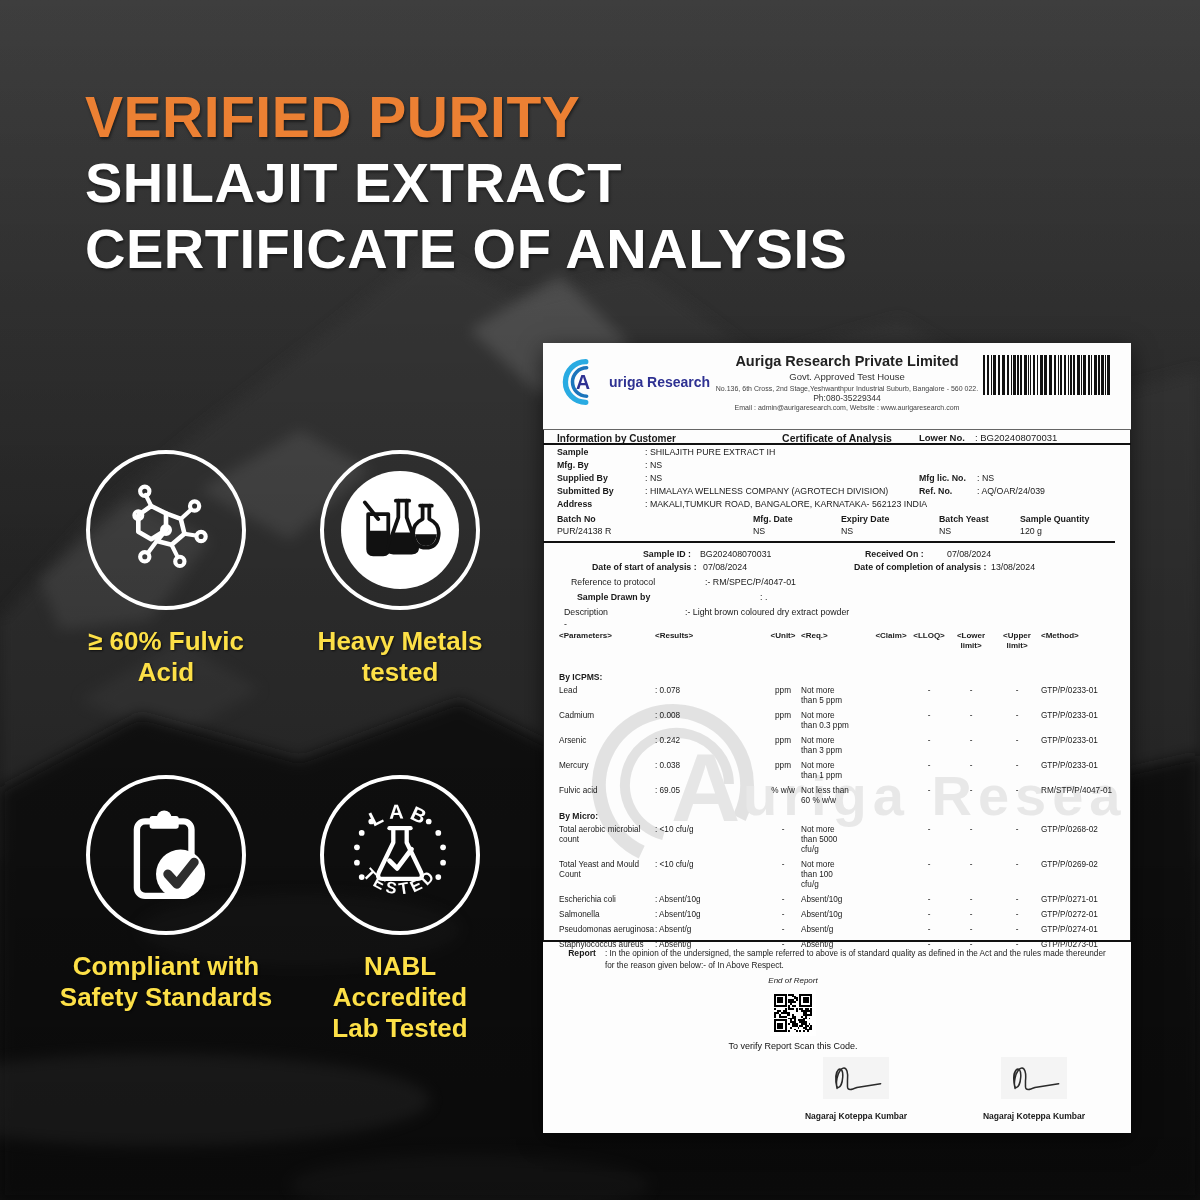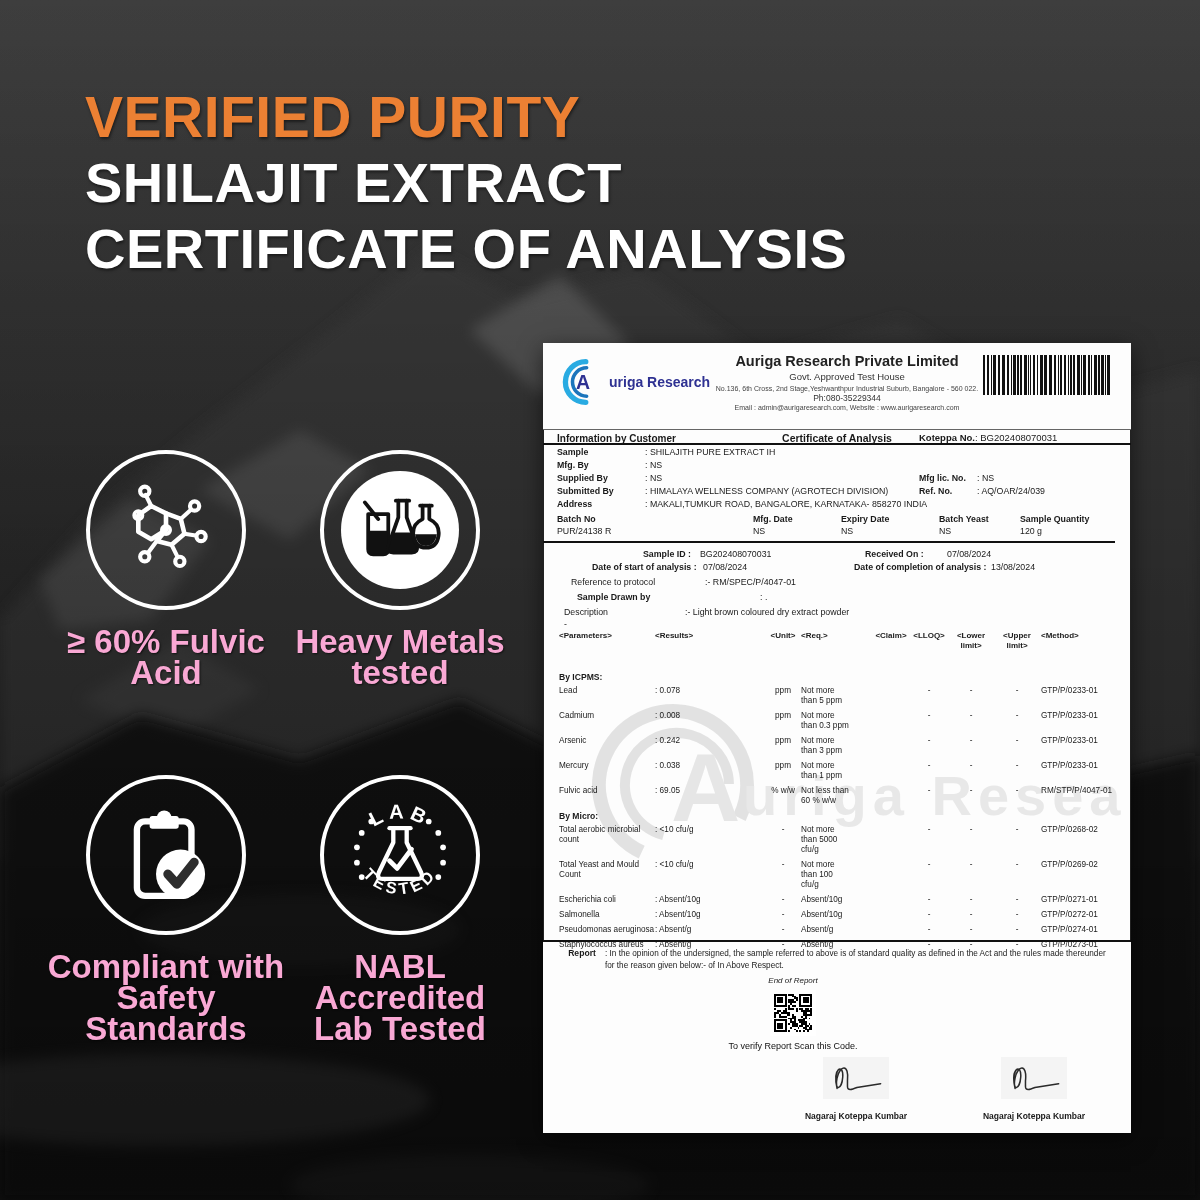--- a/index.html
+++ b/index.html
@@ -10,21 +10,21 @@
   
   .hero{position:absolute;left:85px;top:84px;z-index:3;line-height:66px;
         font-weight:bold;letter-spacing:.5px;text-shadow:1px 2px 3px rgba(0,0,0,.5);}
   .hero .l1{font-size:57px;color:#EC8033;}
   .hero .l2,.hero .l3{font-size:56px;color:#ffffff;}
 
   
   .badge{position:absolute;width:240px;display:flex;flex-direction:column;align-items:center;z-index:3;}
   .badge .ring{width:152px;height:152px;border:4px solid #fff;border-radius:50%;
                display:flex;align-items:center;justify-content:center;}
-  .badge .lbl{margin-top:16px;font-size:33px;font-weight:bold;color:#f9a8d4;text-align:center;
+  .badge .lbl{margin-top:16px;font-size:26px;font-weight:bold;color:#fde047;text-align:center;
               line-height:31px;white-space:pre-line;text-shadow:1px 1px 2px rgba(0,0,0,.6);}
   #badge1{left:46px;top:450px;} #badge2{left:280px;top:450px;}
   #badge3{left:36px;top:775px;width:260px;} #badge4{left:280px;top:775px;}
   .disc{width:118px;height:118px;background:#fff;border-radius:50%;
         display:flex;align-items:center;justify-content:center;}
 
   
   .cert{position:absolute;left:543px;top:343px;width:588px;height:790px;background:#fdfdfd;
         z-index:2;box-shadow:0 6px 22px rgba(0,0,0,.55);color:#1a1a1a;}
   .cert *{box-sizing:border-box;}
@@ -326,21 +326,21 @@
           <i style="width: 1px; background: rgb(17, 17, 17);"></i>
           <i style="width: 1px; background: transparent;"></i>
           <i style="width: 3px; background: rgb(17, 17, 17);"></i>
           <i style="width: 2px; background: transparent;"></i>
         </div>
     </div>
 
     <div class="inforow">
       <span class="left">Information by Customer</span>
       <span class="center">Certificate of Analysis</span>
-      <span class="rlabel">Koteppa No.</span>
+      <span class="rlabel">Lower No.</span>
       <span class="rvalue">:  BG202408070031</span>
     </div>
 
     <div class="cert-fields">
         <div class="f-row" style="top: 0px;">
           <span class="f-label b">Sample</span>
           <span class="f-value">:   SHILAJITH PURE EXTRACT IH</span>
         </div>
         <div class="f-row" style="top: 13px;">
           <span class="f-label b">Mfg. By</span>
@@ -349,21 +349,21 @@
         <div class="f-row" style="top: 26px;">
           <span class="f-label b">Supplied By</span>
           <span class="f-value">:   NS</span>
         </div>
         <div class="f-row" style="top: 39px;">
           <span class="f-label b">Submitted By</span>
           <span class="f-value">:   HIMALAYA WELLNESS COMPANY (AGROTECH DIVISION)</span>
         </div>
         <div class="f-row" style="top: 52px;">
           <span class="f-label b">Address</span>
-          <span class="f-value">:   MAKALI,TUMKUR ROAD, BANGALORE, KARNATAKA- 858270 INDIA</span>
+          <span class="f-value">:   MAKALI,TUMKUR ROAD, BANGALORE, KARNATAKA- 562123 INDIA</span>
         </div>
         <div class="f-row" style="top: 26px;">
           <span class="fr-label b">Mfg lic. No.</span>
           <span class="fr-value">:  NS</span>
         </div>
         <div class="f-row" style="top: 39px;">
           <span class="fr-label b">Ref. No.</span>
           <span class="fr-value">:  AQ/OAR/24/039</span>
         </div>
       </div>

